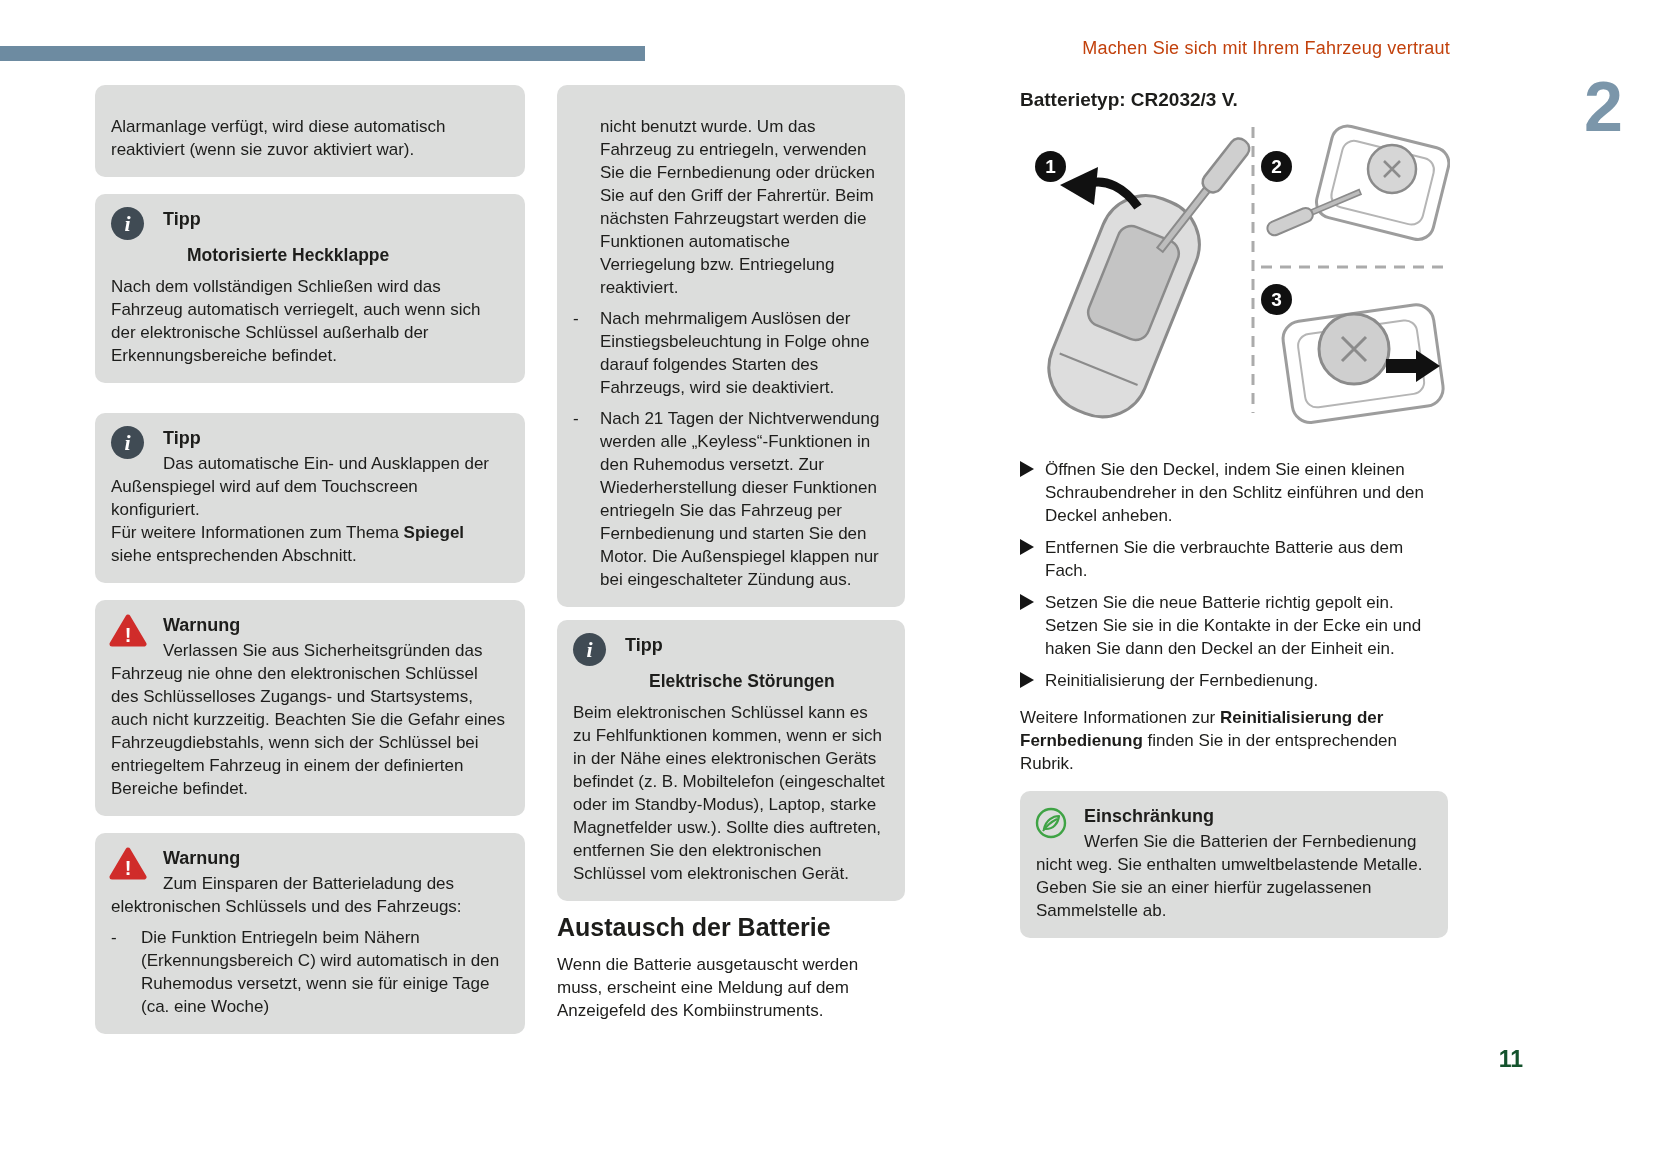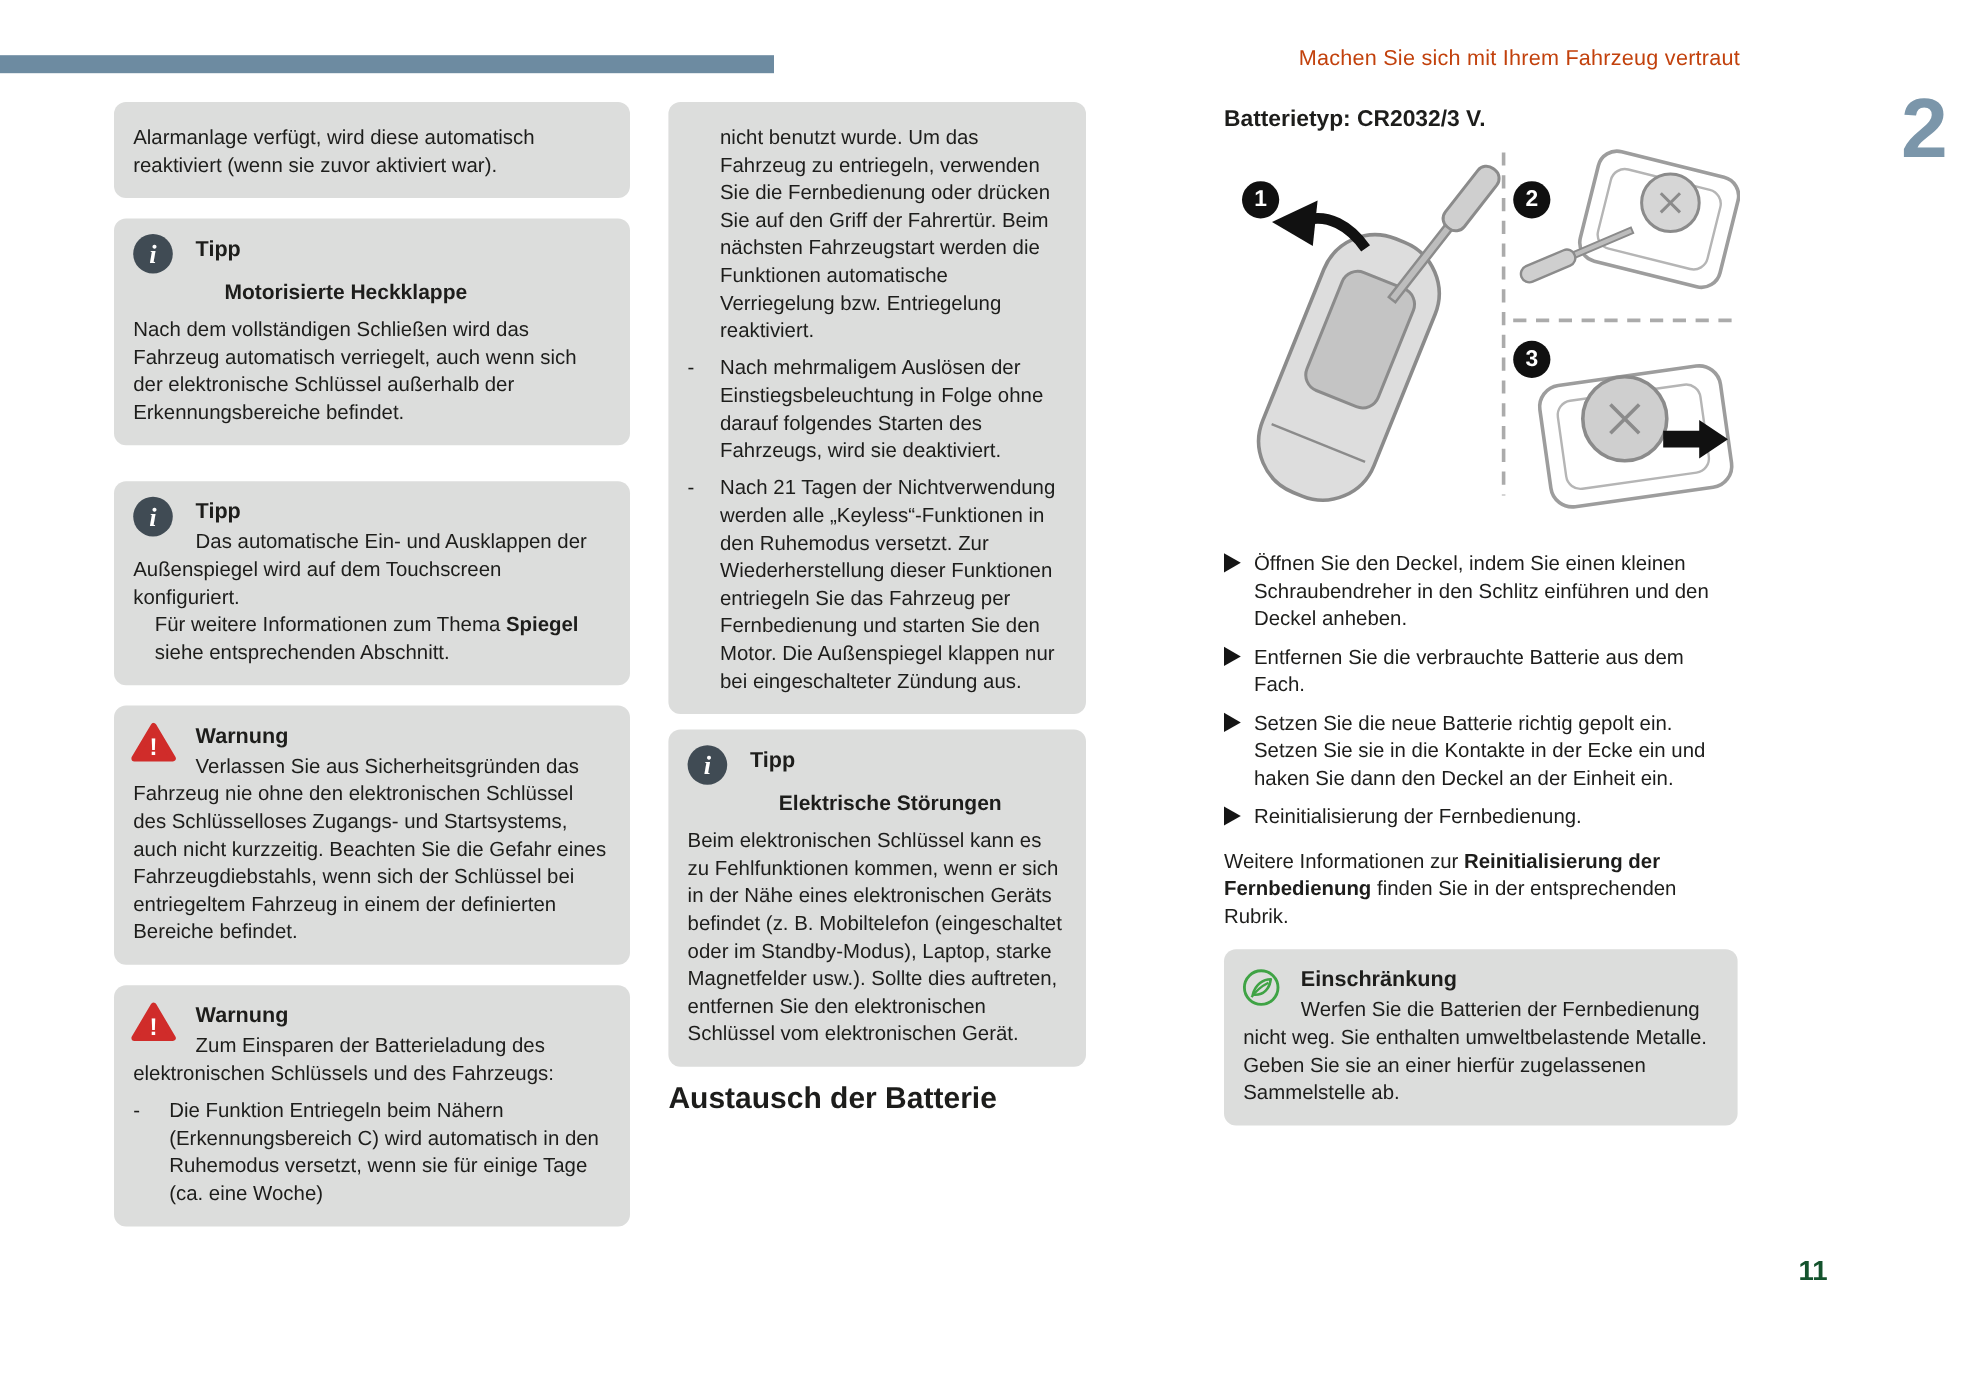--- a/index.html
+++ b/index.html
@@ -34,21 +34,21 @@
 
   
   .box {
     position:relative;
     background:#dcdddc;
     border-radius:10px;
     padding:14px 16px 16px;
     margin-bottom:17px;
   }
   .box p { margin-top:8px; }
-  .box p:first-child { margin-top:4px; }
+  .box p:first-child { margin-top:16px; }
 
   .label { font-weight:bold; font-size:18px; margin-left:52px; }
   .sub-heading { font-weight:bold; font-size:17.5px; margin-left:76px; margin-top:13px; }
   .indent-first { text-indent:52px; }
 
   
   .info-icon {
     position:absolute; left:16px; top:13px;
     width:33px; height:33px; border-radius:50%;
     background:#404b54; color:#fff;
@@ -106,21 +106,21 @@
     <div class="sub-heading">Motorisierte Heckklappe</div>
     <p>Nach dem vollständigen Schließen wird das Fahrzeug automatisch verriegelt, auch wenn sich der elektronische Schlüssel außerhalb der Erkennungsbereiche befindet.</p>
   </div>
 
   <div class="box">
     <div class="info-icon">
         <span>i</span>
       </div>
     <div class="label">Tipp</div>
     <p class="indent-first" style="margin-top:2px;">Das automatische Ein- und Ausklappen der Außenspiegel wird auf dem Touchscreen konfiguriert.</p>
-    <p style="margin-top:0;margin-left:18px;"><span>Für weitere Informationen zum Thema </span><b>Spiegel</b><span> siehe entsprechenden Abschnitt.</span></p>
+    <p style="margin-top:0;"><span>Für weitere Informationen zum Thema </span><b>Spiegel</b><span> siehe entsprechenden Abschnitt.</span></p>
   </div>
 
   <div class="box">
     <div class="warn-icon">
       <svg width="38" height="34" viewBox="0 0 38 34">
         <path d="M19 3 L35 30 H3 Z" fill="#d02c2a" stroke="#d02c2a" stroke-width="5" stroke-linejoin="round"></path>
         <text x="19" y="27.5" text-anchor="middle" font-size="20" font-weight="bold" fill="#ffffff">!</text>
       </svg>
     </div>
     <div class="label">Warnung</div>
@@ -161,20 +161,21 @@
   <div class="box" style="margin-bottom:15px;">
     <div class="info-icon">
         <span>i</span>
       </div>
     <div class="label">Tipp</div>
     <div class="sub-heading">Elektrische Störungen</div>
     <p>Beim elektronischen Schlüssel kann es zu Fehlfunktionen kommen, wenn er sich in der Nähe eines elektronischen Geräts befindet (z. B. Mobiltelefon (eingeschaltet oder im Standby-Modus), Laptop, starke Magnetfelder usw.). Sollte dies auftreten, entfernen Sie den elektronischen Schlüssel vom elektronischen Gerät.</p>
   </div>
 
   <div class="section-heading">Austausch der Batterie</div>
+  <p class="plain-par">Wenn die Batterie ausgetauscht werden muss, erscheint eine Meldung auf dem Anzeigefeld des Kombiinstruments.</p>
 
 </div>
 
 <div class="col col3">
 
   <div class="battery-heading">Batterietyp: CR2032/3 V.</div>
 
   <div class="figure">
     <svg width="430" height="315" viewBox="0 0 430 315">
 

